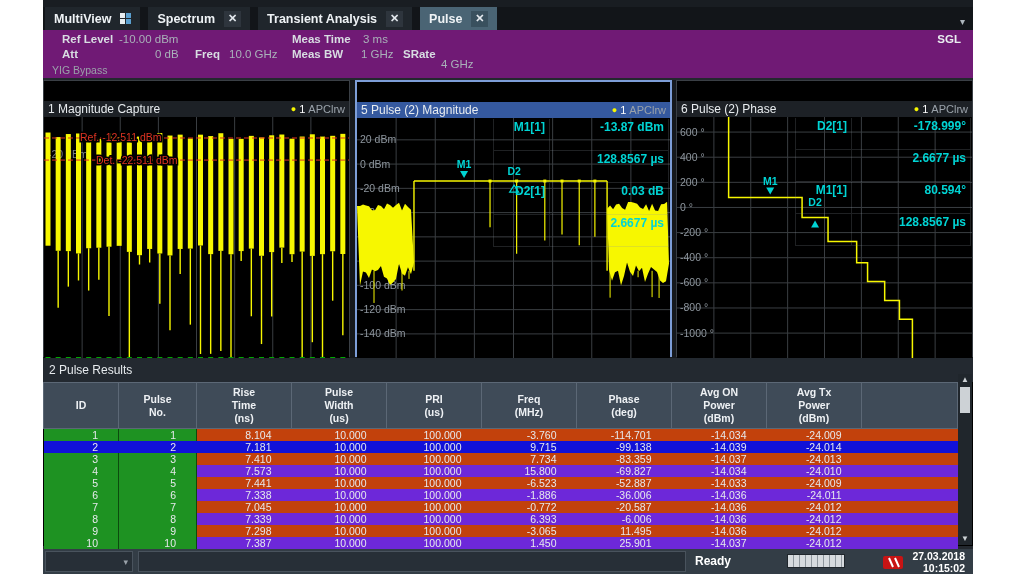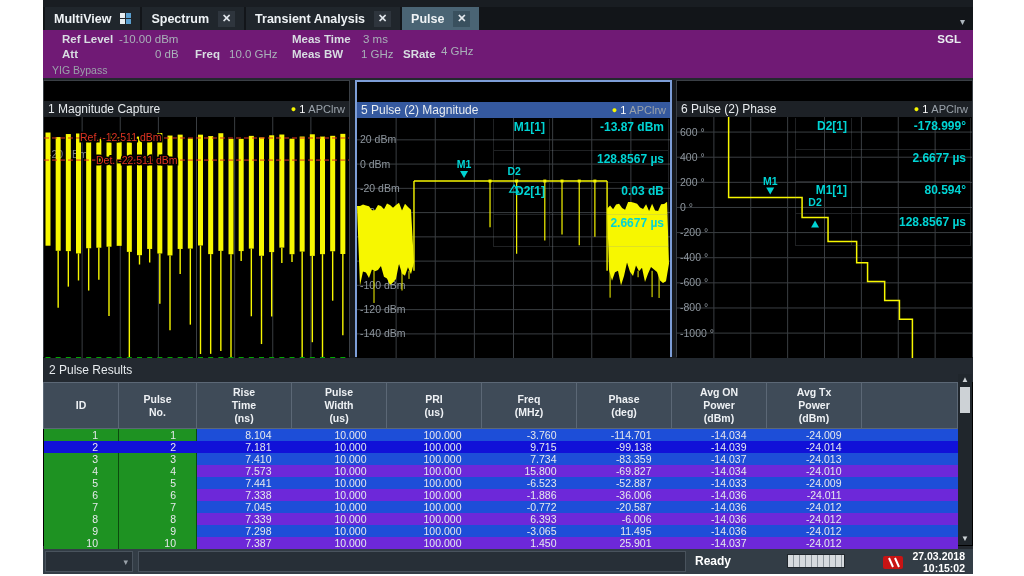--- a/index.html
+++ b/index.html
@@ -3,21 +3,21 @@
 <meta charset="utf-8">
 <style>
   html,body{margin:0;padding:0;background:#ffffff;width:1024px;height:576px;overflow:hidden;
     font-family:"Liberation Sans", sans-serif;}
   *{box-sizing:border-box;}
   .app{position:absolute;left:43px;top:0;width:930px;height:574px;background:#23282e;
     border-bottom:2px solid #6a747e;}
   
   .topstrip{position:absolute;left:0;top:0;width:100%;height:7px;background:#191d22;}
   .tabbar{position:absolute;left:0;top:7px;width:100%;height:23px;background:#121519;display:flex;align-items:stretch;padding-left:2px;}
-  .tab{display:flex;align-items:center;gap:9px;padding:0 9px;margin-right:2px;background:#20262c;
+  .tab{display:flex;align-items:center;gap:9px;padding:0 9px;margin-right:8px;background:#20262c;
     color:#eef2f5;font-size:12.5px;font-weight:bold;cursor:default;}
   .tab.active{background:#4a6474;}
   .tab .xbox{width:17px;height:16px;display:flex;align-items:center;justify-content:center;
     background:#2e353d;color:#e4e9ee;font-size:11px;font-weight:bold;}
   .tab.active .xbox{background:#39505e;}
   .mv-icon{display:inline-grid;grid-template-columns:5px 5px;grid-template-rows:5px 5px;gap:1px;}
   .mv-icon i{display:block;background:#e8eef2;}
   .mv-icon i:nth-child(2),.mv-icon i:nth-child(4){background:#5ba0d0;}
   .tab-overflow{position:absolute;right:8px;top:9px;color:#aeb6bd;font-size:10px;}
   
@@ -49,21 +49,21 @@
     border:1px solid rgba(140,150,160,0.22);border-top:none;border-right:none;}
   .readout .cell.val{border-right:1px solid rgba(140,150,160,0.22);}
   
   .results{position:absolute;left:0;top:358px;width:100%;height:188px;background:#000;}
   .rtitle{height:16px;background:#232930;color:#e6eaed;font-size:12px;display:flex;align-items:center;padding:12px 6px;}
   table.res{border-collapse:collapse;table-layout:fixed;width:915px;}
   table.res th{background:#3f4b58;color:#eef1f4;font-size:10.5px;font-weight:bold;
     border:1px solid #5c6876;height:46px;vertical-align:middle;padding:0;}
   table.res th div{line-height:13px;}
   table.res td{height:12px;line-height:12px;font-size:10.5px;color:#e6e9ec;padding:0 20px 0 0;text-align:right;white-space:nowrap;}
-  tr.odd td{background:#1d4ed8;}
+  tr.odd td{background:#c2410c;}
   tr.even td{background:#6d28d9;}
   td.idc{background:#1e9222 !important;text-align:center;padding:0;border-right:1px solid #0c4a0e;}
   tr.selected td{background:#1111d8 !important;border-right-color:#1111d8;}
   .vscroll{position:absolute;right:1px;top:16px;width:14px;height:171px;background:#20262c;}
   .vscroll .arr{position:absolute;left:0;width:14px;height:12px;color:#cdd2d6;font-size:8px;
     text-align:center;line-height:12px;}
   .vscroll .thumb{position:absolute;left:2px;top:13px;width:10px;height:26px;background:#cdd2d6;}
   
   .status{position:absolute;left:0;top:549px;width:100%;height:25px;background:#333d46;}
   .sbox{position:absolute;top:2px;height:21px;background:#272f37;border:1px solid #49535d;}
@@ -113,21 +113,21 @@
     <span class="hvalue" style="left:320px;top:3px">3 ms</span>
     <span class="sgl" style="right:12px;top:3px">SGL</span>
 
     <span class="hlabel" style="left:19px;top:18px">Att</span>
     <span class="hvalue" style="left:112px;top:18px">0 dB</span>
     <span class="hlabel" style="left:152px;top:18px">Freq</span>
     <span class="hvalue" style="left:186px;top:18px">10.0 GHz</span>
     <span class="hlabel" style="left:249px;top:18px">Meas BW</span>
     <span class="hvalue" style="left:318px;top:18px">1 GHz</span>
     <span class="hlabel" style="left:360px;top:18px">SRate</span>
-    <span class="hvalue" style="left:398px;top:15px">4 GHz</span>
+    <span class="hvalue" style="left:398px;top:28px">4 GHz</span>
 
     <span class="yig" style="left:9px;top:34px">YIG Bypass</span>
   </div>
 
   <div class="panels">
 
     <div class="panel" style="left:0;width:307px">
       <div class="ptitle">
         <span class="tname">1 Magnitude Capture</span>
         <span class="badge">

